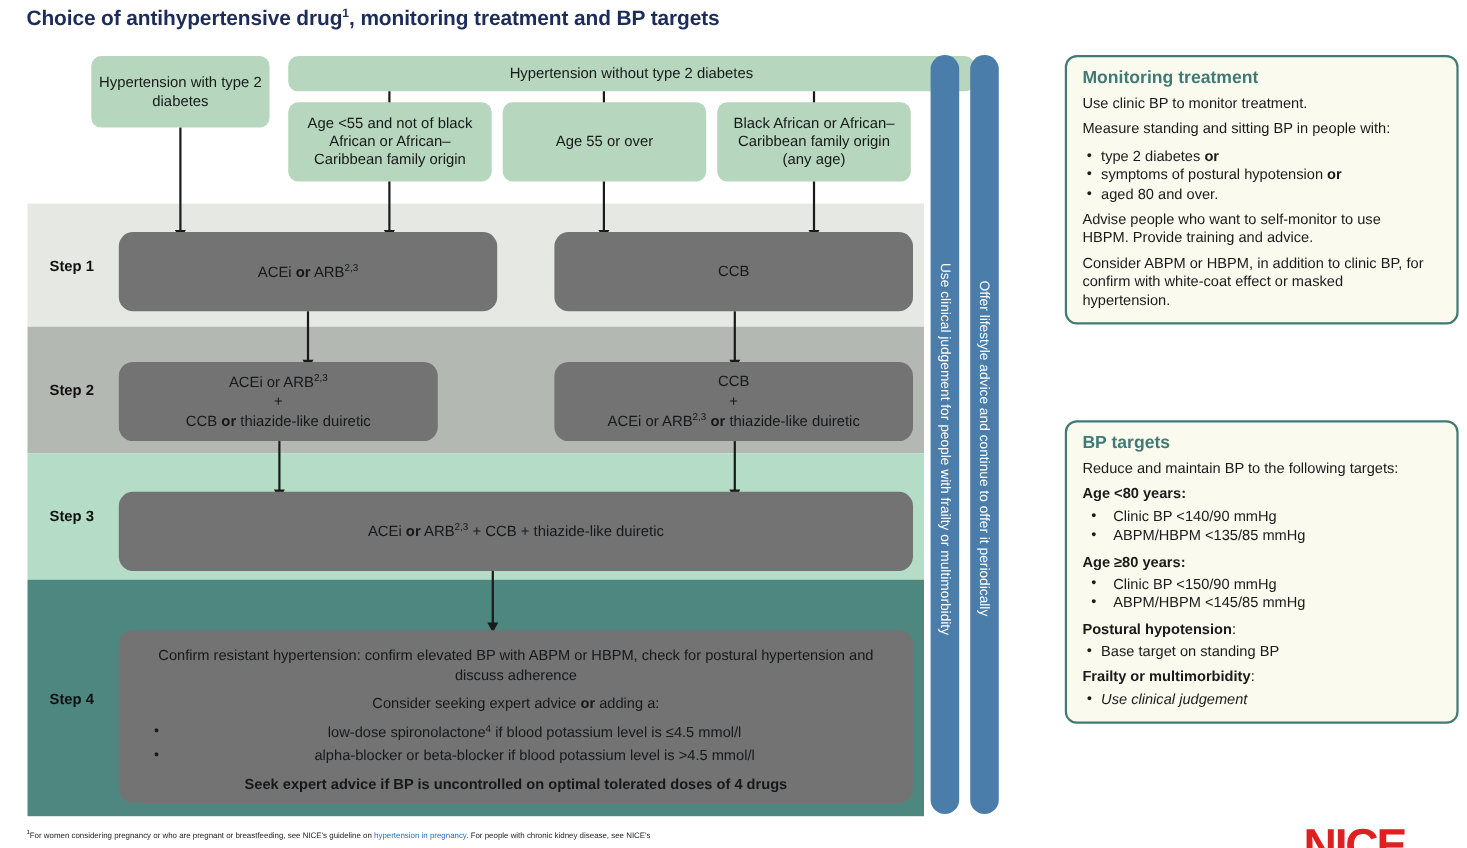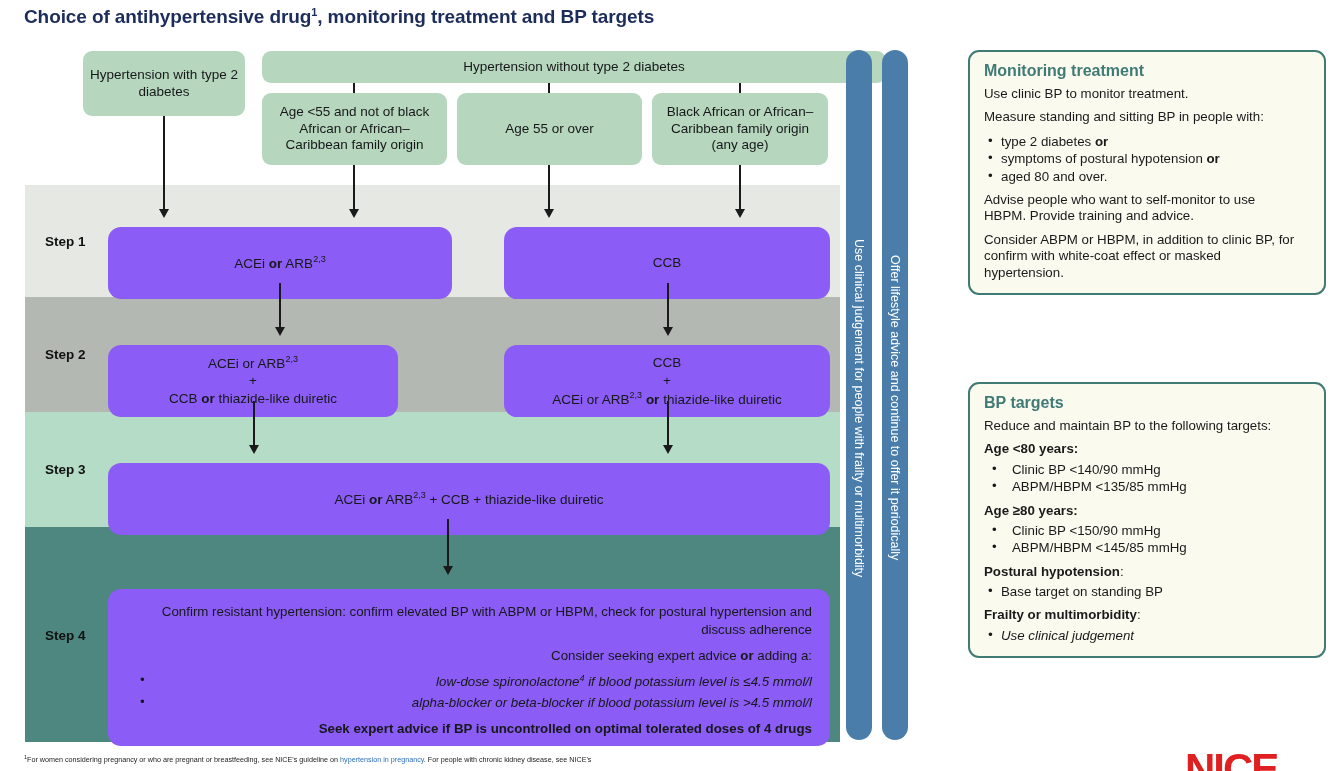--- a/index.html
+++ b/index.html
@@ -39,34 +39,33 @@
   
   .gbox{
     position:absolute; background:#b6d7bd; border-radius:9px;
     display:flex; align-items:center; justify-content:center;
     text-align:center; font-size:13.5px; line-height:1.22; color:#16181a;
     padding:4px 7px;
   }
 
   
   .cbox{
-    position:absolute; background:#8b5cf6; border-radius:13px;
+    position:absolute; background:#737373; border-radius:13px;
     display:flex; align-items:center; justify-content:center;
     text-align:center; font-size:13.5px; line-height:1.45; color:#16181a;
     padding:6px 10px;
-    margin-top:16px;
-  }
-  .cbox.left-align{ justify-content:flex-start; text-align:right; align-items:flex-start; }
+  }
+  .cbox.left-align{ justify-content:flex-start; text-align:center; align-items:flex-start; }
   .cbox sup{ font-size:9px; vertical-align:super; }
   .cbox b{ font-weight:bold; }
 
   
   .s4 { font-size:13.3px; line-height:1.38; padding:14px 18px 12px 18px; }
   .s4 p{ margin-bottom:7px; }
-  .s4 ul{ list-style:none; margin:0 0 8px 0;font-style:italic; }
+  .s4 ul{ list-style:none; margin:0 0 8px 0; }
   .s4 li{ position:relative; padding-left:34px; margin-bottom:2px; }
   .s4 li::before{ content:"•"; position:absolute; left:14px; top:-1px; font-size:13px; }
   .s4 .strongline{ font-weight:bold; margin-bottom:0; }
   .s4 sup{ font-size:9px; vertical-align:super; }
 
   
   .vline{ position:absolute; width:2px; background:#1a1a1a; }
   .arrow{ position:absolute; width:2px; background:#1a1a1a; }
   .arrow::after{
     content:""; position:absolute; left:-4px; bottom:-8px;

